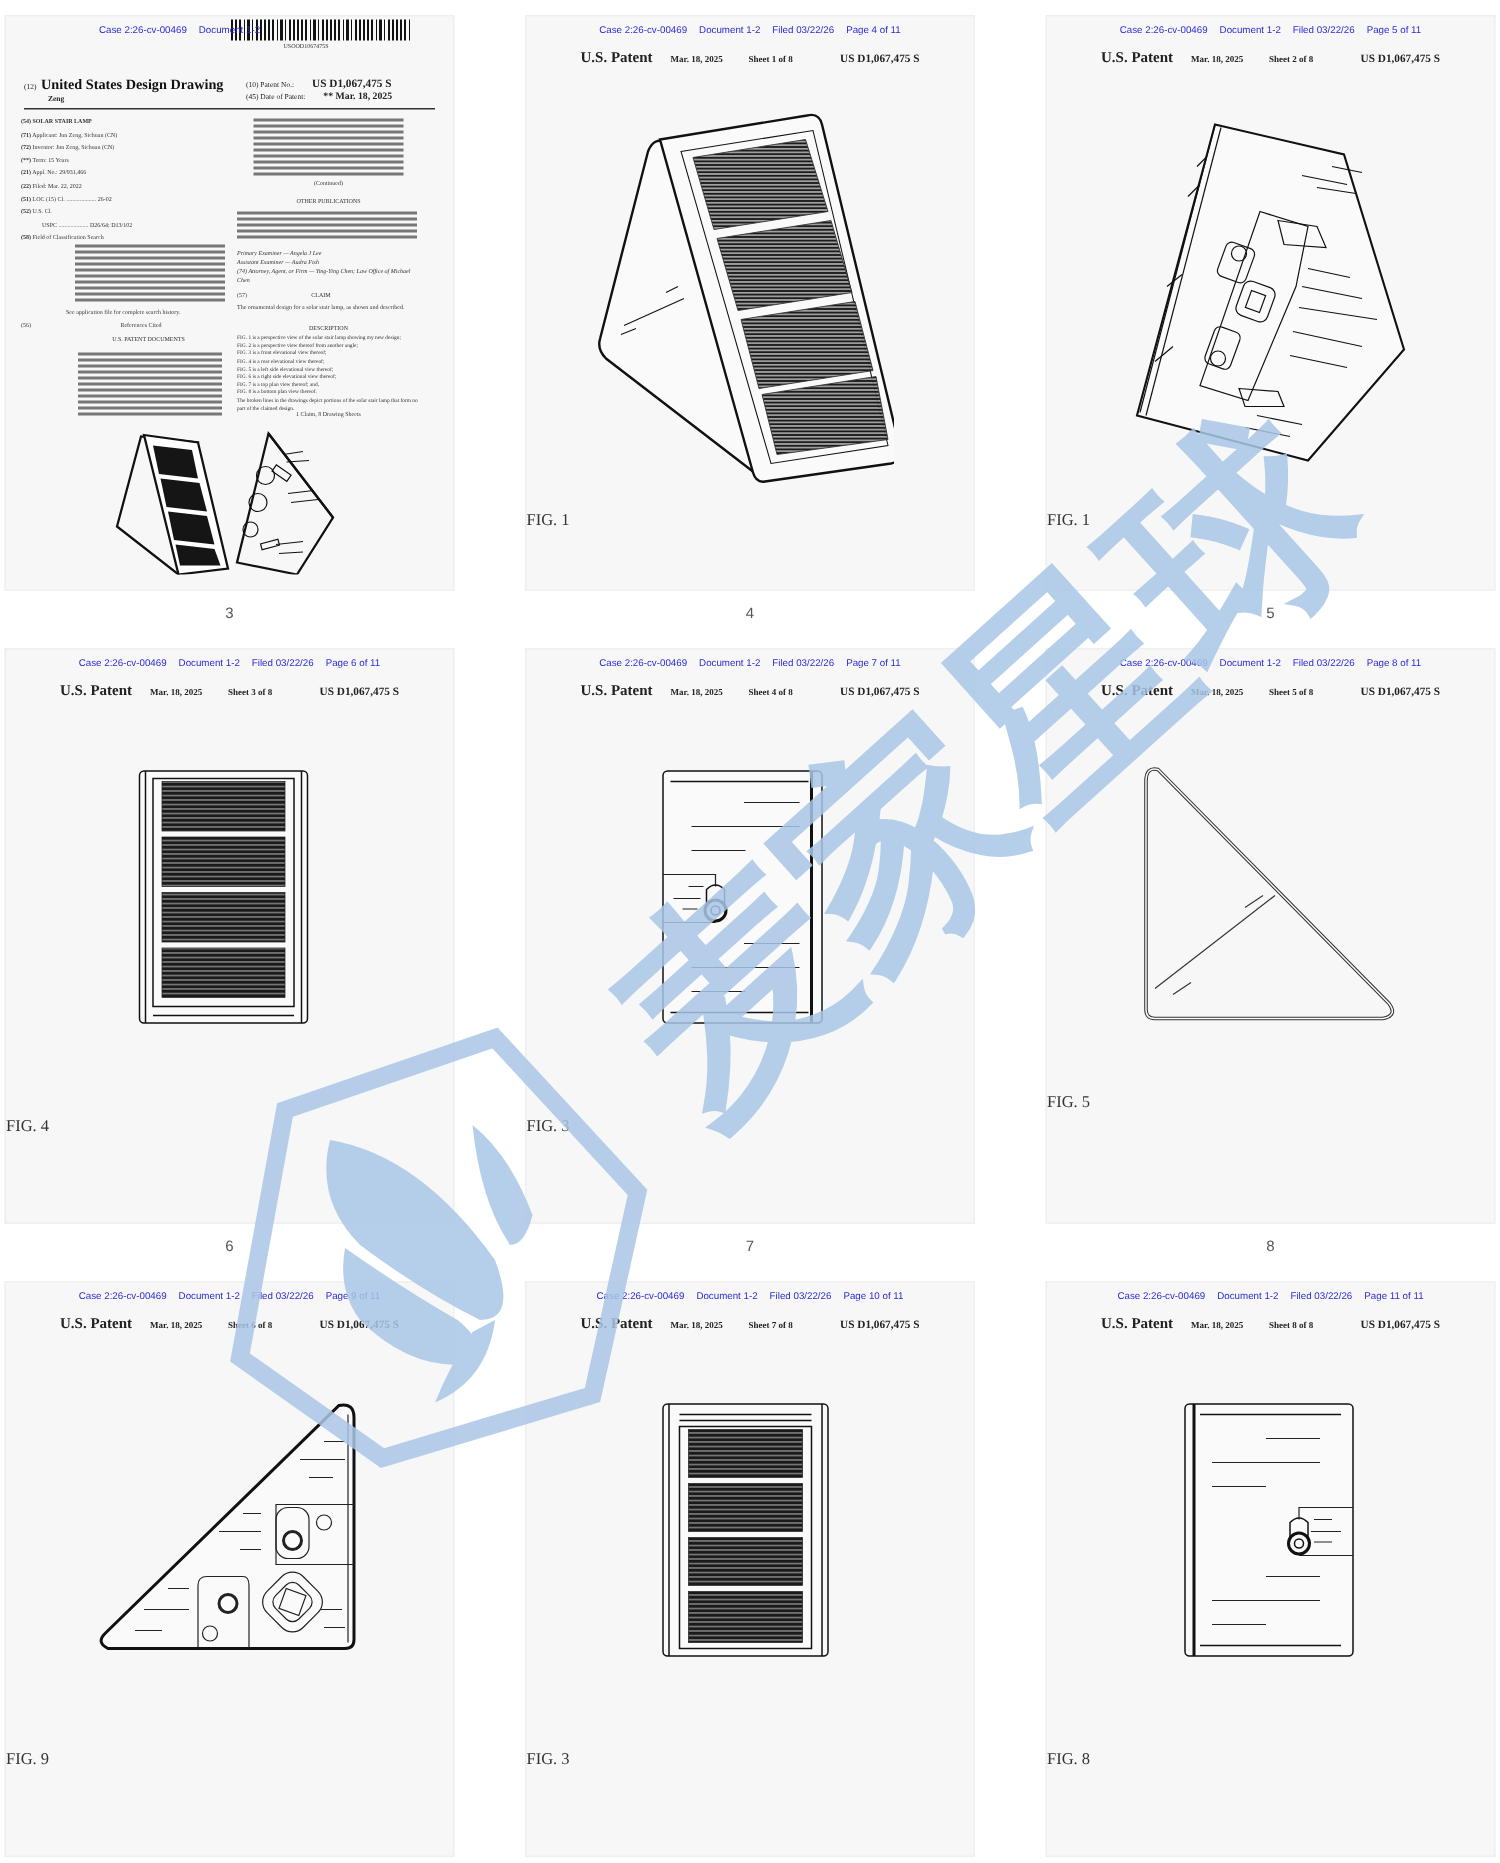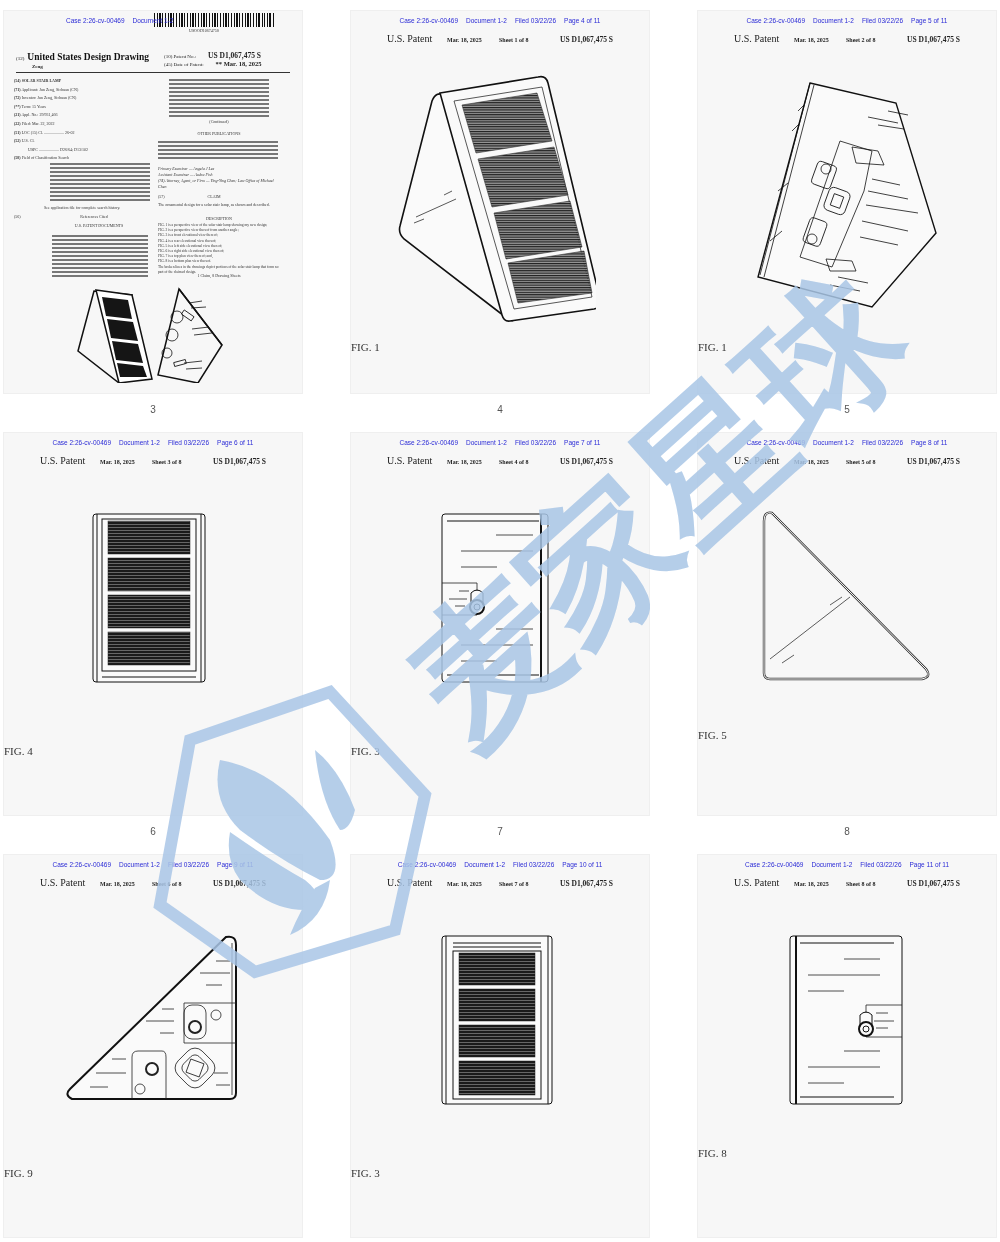--- a/index.html
+++ b/index.html
@@ -1,21 +1,21 @@
 <!DOCTYPE html>
 <html><head>
 <meta charset="utf-8">
 <style>
   * { box-sizing: border-box; margin: 0; padding: 0; }
   body { width: 1000px; height: 1242px; background: #ffffff; position: relative; overflow: hidden; font-family: "Liberation Serif", serif; }
   .page { position: absolute; background: #f7f7f7; width: 300px; border: 1px solid #efefef; }
   .case-line { position: absolute; top: 6px; left: 0; right: 0; text-align: center; font-family: "Liberation Sans", sans-serif; font-size: 6.5px; color: #2b2bd6; white-space: nowrap; }
   .case-line span { margin: 0 4px; }
   .patent-head { position: absolute; top: 22px; left: 36px; right: 36px; display: flex; align-items: baseline; white-space: nowrap; color: #222; }
-  .patent-head .us { font-weight: normal; font-size: 10px; width: 60px; }
+  .patent-head .us { font-weight: bold; font-size: 10px; width: 60px; }
   .patent-head .date { font-size: 6px; font-weight: bold; width: 52px; }
   .patent-head .sheet { font-size: 6px; font-weight: bold; width: 60px; }
   .patent-head .num { font-size: 7.5px; font-weight: bold; margin-left: auto; }
   .fig-label { position: absolute; left: 0; right: 0; text-align: left; font-size: 11px; color: #333; font-family: "Liberation Serif", serif; }
   .page-num { position: absolute; width: 300px; text-align: center; font-family: "Liberation Sans", sans-serif; font-size: 10px; color: #555; }
   .drawing { position: absolute; }
   
   .p1-title { position: absolute; top: 41px; left: 12px; font-size: 9.5px; font-weight: bold; color: #111; }
   .p1-title small { font-size: 5px; font-weight: normal; margin-right: 3px; }
   .p1-inv { position: absolute; top: 53px; left: 28px; font-size: 5px; color: #222; font-weight: bold; }
@@ -451,21 +451,21 @@
       <line x1="56" y1="116" x2="92" y2="116"></line>
         <line x1="20" y1="132" x2="92" y2="132"></line>
         <line x1="20" y1="148" x2="56" y2="148"></line>
     </g>
     <g stroke="#111" fill="none">
       <path d="M72,92 L72,80 Q78,74 84,80 L84,92" stroke-width="1"></path>
       <circle cx="78" cy="94" r="7" stroke-width="2"></circle>
       <circle cx="78" cy="94" r="3" stroke-width="1"></circle>
     </g>
   </svg>
-  <div class="fig-label" style="top:292px;">FIG. 8</div>
+  <div class="fig-label" style="top:312px;">FIG. 8</div>
 </div>
 
 <svg class="watermark" style="left:0; top:0;" width="1000" height="1242" viewBox="0 0 1000 1242">
   <g opacity="0.85" fill="none" stroke="#a9c6e6" stroke-width="12">
     <polygon points="330,692 425,795 395,930 255,972 160,905 190,740"></polygon>
   </g>
   <g opacity="0.85" fill="#a9c6e6">
     <path d="M220,760 Q280,770 330,840 Q345,880 320,880 Q280,860 240,830 Q210,800 220,760 Z"></path>
     <path d="M315,750 Q340,770 355,810 Q350,830 340,830 Q320,800 315,750 Z"></path>
     <path d="M230,832 Q270,860 305,880 Q330,900 305,910 Q270,910 240,880 Q225,860 230,832 Z"></path>

